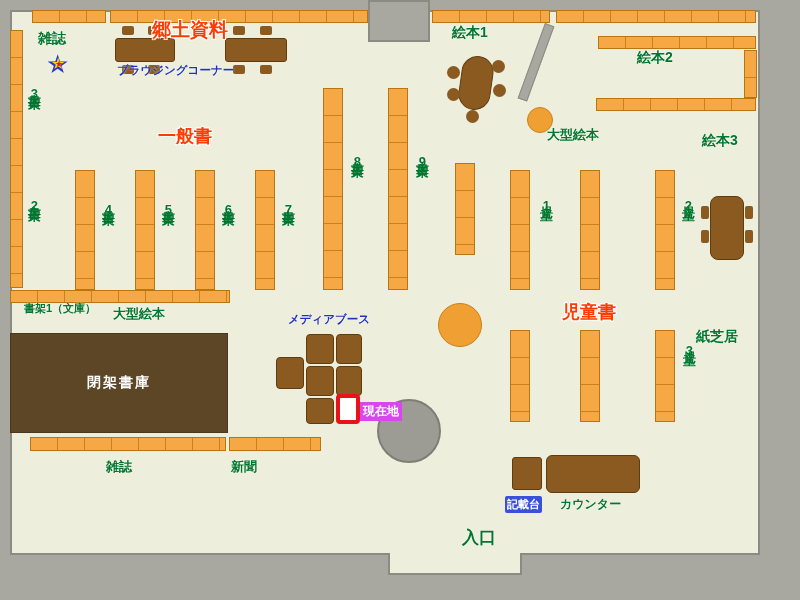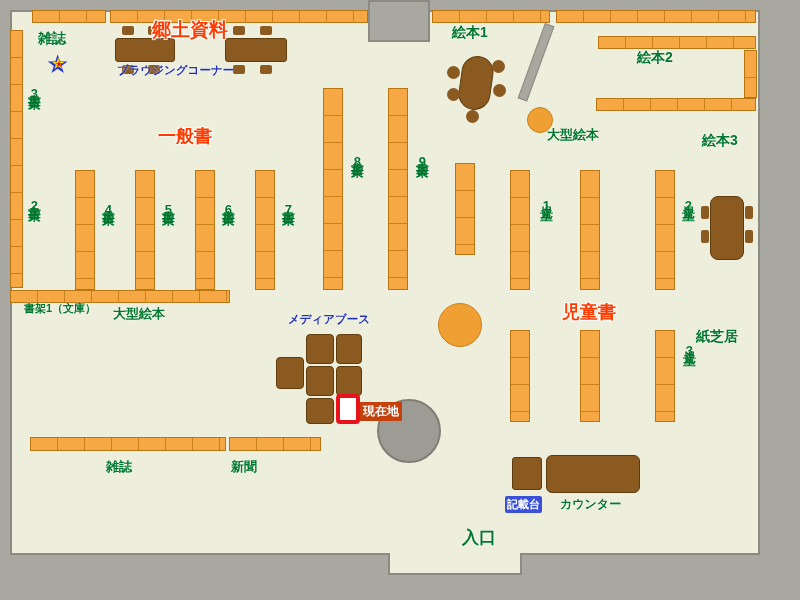--- a/index.html
+++ b/index.html
@@ -14,21 +14,21 @@
   .wood { background:#8a5a20; border:1px solid #5f3c0e; border-radius:3px; }
   .chair { position:absolute; background:#8a5a20; border-radius:2px; }
   .stool { position:absolute; background:#8a5a20; border-radius:50%; }
   .glabel { position:absolute; color:#00772e; font-weight:bold; font-size:13px; white-space:nowrap;
             text-shadow:0 0 2px rgba(255,255,255,.9); line-height:1.15; }
   .vlabel { writing-mode:vertical-rl; text-orientation:upright; letter-spacing:1px; }
   .rlabel { position:absolute; color:#ff3c00; font-weight:bold; font-size:18px; white-space:nowrap;
             text-shadow:1px 1px 0 #fff,-1px -1px 0 #fff,1px -1px 0 #fff,-1px 1px 0 #fff;text-align:right; }
   .blabel { position:absolute; color:#2233bb; font-weight:bold; font-size:11.5px; white-space:nowrap;
             text-shadow:0 0 2px rgba(255,255,255,.9); }
-  .pill-red { position:absolute; background:#c2410c; color:#fff; font-weight:bold; font-size:12px;
+  .pill-red { position:absolute; background:#d946ef; color:#fff; font-weight:bold; font-size:12px;
               padding:1px 3px; white-space:nowrap; }
   .pill-blue { position:absolute; background:#3a50d8; color:#fff; font-weight:bold; font-size:11px;
                padding:1px 2px; white-space:nowrap; border-radius:2px; }
   .booth { position:absolute; background:#8a5a20; border:1px solid #5f3c0e; border-radius:4px; }
   .booth.current { background:#ffffff; border:4px solid #e8121c; }
   .pillar { position:absolute; background:#9c9c94; border:2px solid #7e7e76; border-radius:50%; }
   .circle-shelf { position:absolute; background:#f0a032; border:1px solid #c9811b; border-radius:50%; }
   .stacks { position:absolute; background:#5c4626; border:1px solid #49381e; display:flex;
             align-items:center; justify-content:center; }
   .stacks span { color:#ffffff; font-weight:bold; font-size:14px; letter-spacing:2px; }
@@ -92,20 +92,23 @@
   <div class="stool" style="left:492px;top:60px;width:13px;height:13px;"></div>
   <div class="stool" style="left:493px;top:84px;width:13px;height:13px;"></div>
   <div class="stool" style="left:466px;top:110px;width:13px;height:13px;"></div>
 
   <div class="abs wood" style="left:710px;top:196px;width:34px;height:64px;border-radius:8px;"></div>
   <div class="chair" style="left:701px;top:206px;width:8px;height:13px;"></div>
   <div class="chair" style="left:701px;top:230px;width:8px;height:13px;"></div>
   <div class="chair" style="left:745px;top:206px;width:8px;height:13px;"></div>
   <div class="chair" style="left:745px;top:230px;width:8px;height:13px;"></div>
 
+  <div class="stacks" style="left:10px;top:333px;width:218px;height:100px;">
+    <span>閉架書庫</span>
+  </div>
 
   <div class="booth" style="left:276px;top:357px;width:28px;height:32px;"></div>
   <div class="booth" style="left:306px;top:334px;width:28px;height:30px;"></div>
   <div class="booth" style="left:336px;top:334px;width:26px;height:30px;"></div>
   <div class="booth" style="left:306px;top:366px;width:28px;height:30px;"></div>
   <div class="booth" style="left:336px;top:366px;width:26px;height:30px;"></div>
   <div class="booth" style="left:306px;top:398px;width:28px;height:26px;"></div>
   <div class="booth current" style="left:336px;top:394px;width:24px;height:30px;"></div>
 
   <div class="pillar" style="left:377px;top:399px;width:64px;height:64px;"></div>

